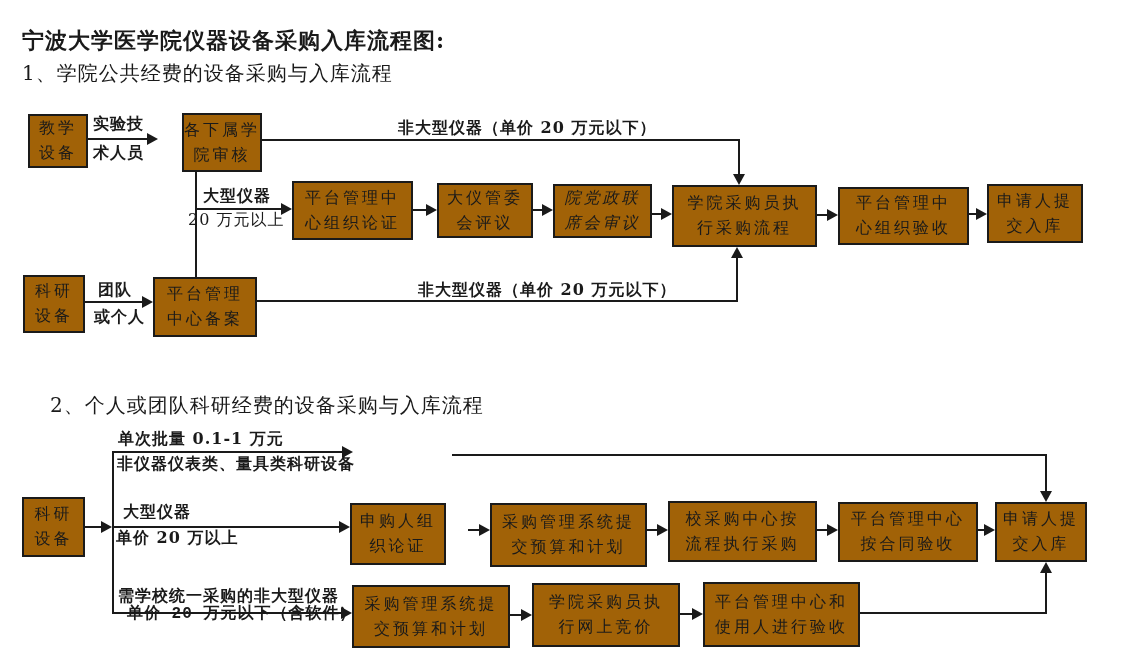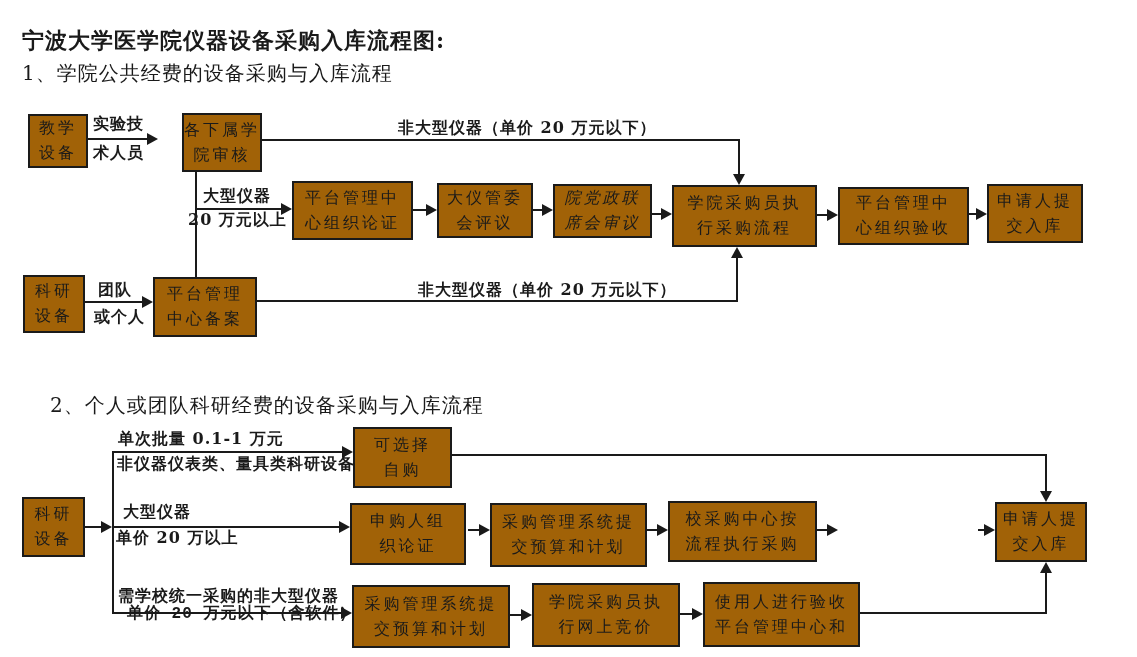--- a/index.html
+++ b/index.html
@@ -15,21 +15,21 @@
     font-size:16px;line-height:1.55;letter-spacing:3px;text-align:center;box-sizing:border-box;
   }
   .node span{display:block;}
   .hline{position:absolute;height:2px;background:#1a1a1a;}
   .vline{position:absolute;width:2px;background:#1a1a1a;}
   .arr{position:absolute;width:0;height:0;}
   .arr-r{border-left:11px solid #1a1a1a;border-top:6px solid transparent;border-bottom:6px solid transparent;}
   .arr-d{border-top:11px solid #1a1a1a;border-left:6px solid transparent;border-right:6px solid transparent;}
   .arr-u{border-bottom:11px solid #1a1a1a;border-left:6px solid transparent;border-right:6px solid transparent;}
   .lbl{position:absolute;font-size:16px;font-weight:bold;white-space:nowrap;letter-spacing:1px;}
-  .lbl.normal{font-weight:bold;}
+  .lbl.normal{font-weight:normal;}
 </style>
 </head>
 <body>
 
 <div class="canvas">
 
   <div class="doc-title">宁波大学医学院仪器设备采购入库流程图:</div>
   <div class="sec-heading" style="left:22px;top:60px;">1、学院公共经费的设备采购与入库流程</div>
   <div class="sec-heading" style="left:20px;top:392px;margin-left:30px;">2、个人或团队科研经费的设备采购与入库流程</div>
 
@@ -114,51 +114,51 @@
   <div class="lbl" style="left:203px;top:186px;">大型仪器</div>
   <div class="lbl normal" style="left:188px;top:210px;">20 万元以上</div>
   <div class="lbl" style="left:98px;top:280px;">团队</div>
   <div class="lbl" style="left:94px;top:307px;">或个人</div>
   <div class="lbl" style="left:418px;top:280px;">非大型仪器（单价 20 万元以下）</div>
 
   <div class="node" style="left:22px;top:497px;width:63px;height:60px;">
     <span>科研</span>
     <span>设备</span>
   </div>
-  <div class="node" style="left:353px;top:427px;width:99px;height:61px;">
-    <span>可选择</span>
-    <span>自购</span>
-  </div>
-  <div class="node" style="left:350px;top:503px;width:116px;height:62px;">
+  <div class="node" style="left:350px;top:503px;width:96px;height:62px;">
     <span>申购人组</span>
     <span>织论证</span>
   </div>
   <div class="node" style="left:490px;top:503px;width:157px;height:64px;">
     <span>采购管理系统提</span>
     <span>交预算和计划</span>
   </div>
   <div class="node" style="left:668px;top:501px;width:149px;height:61px;">
     <span>校采购中心按</span>
     <span>流程执行采购</span>
   </div>
+  <div class="node" style="left:838px;top:502px;width:140px;height:60px;">
+    <span>平台管理中心</span>
+    <span>按合同验收</span>
+  </div>
   <div class="node" style="left:995px;top:502px;width:92px;height:60px;">
     <span>申请人提</span>
     <span>交入库</span>
   </div>
   <div class="node" style="left:352px;top:585px;width:158px;height:63px;">
     <span>采购管理系统提</span>
     <span>交预算和计划</span>
   </div>
   <div class="node" style="left:532px;top:583px;width:148px;height:64px;">
     <span>学院采购员执</span>
     <span>行网上竞价</span>
   </div>
   <div class="node" style="left:703px;top:582px;width:157px;height:65px;">
+    <span>平台管理中心和</span>
     <span>使用人进行验收</span>
-    <span>平台管理中心和</span>
   </div>
 
   <div class="hline" style="left:85px;top:526px;width:17px;"></div>
   <div class="arr arr-r" style="left:101px;top:521px;"></div>
 
   <div class="vline" style="left:112px;top:451px;height:163px;"></div>
 
   <div class="hline" style="left:113px;top:451px;width:229px;"></div>
   <div class="arr arr-r" style="left:342px;top:446px;"></div>
 

